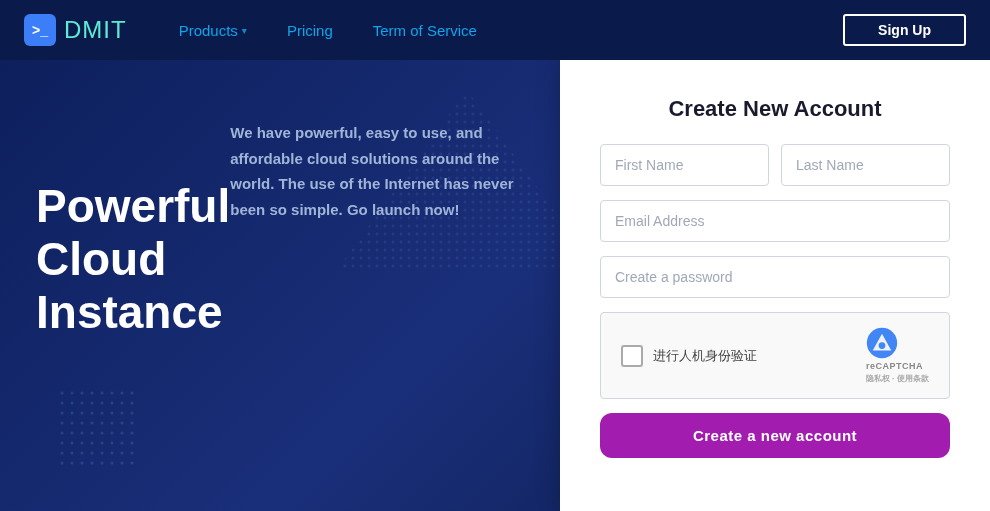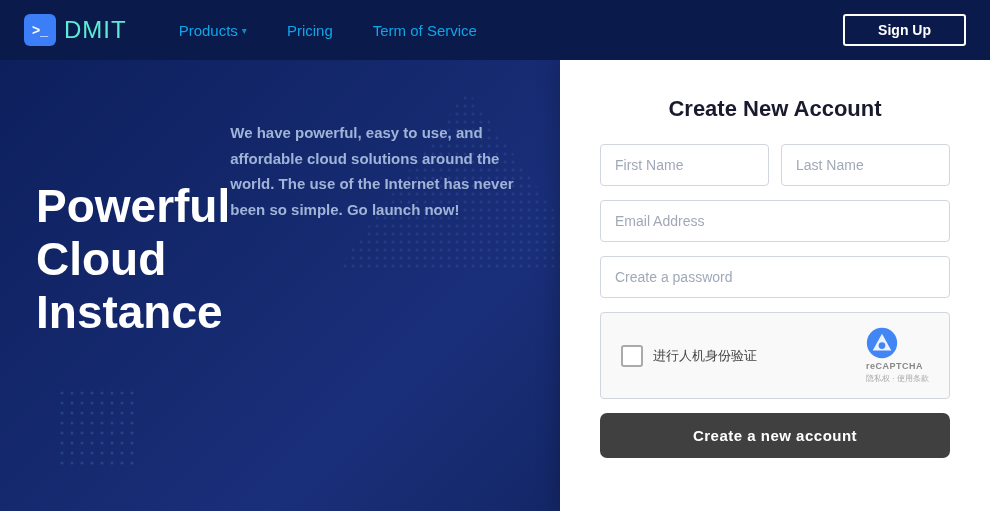--- a/index.html
+++ b/index.html
@@ -196,32 +196,33 @@
     }
     .recaptcha-brand {
       font-size: 9px;
       color: #888;
       font-weight: 600;
       letter-spacing: 0.5px;
     }
     .recaptcha-terms {
       font-size: 8px;
       color: #aaa;
+      font-weight: bold;
     }
 
     
     .create-btn {
       width: 100%;
       padding: 14px;
-      background: #404040;
+      background: #a21caf;
       color: white;
       font-size: 15px;
       font-weight: 600;
       border: none;
-      border-radius: 7px;
+      border-radius: 12px;
       cursor: pointer;
       letter-spacing: 0.5px;
       position: relative;
       overflow: hidden;
     }
 
     
     .watermark {
       position: absolute;
       bottom: 10px;

